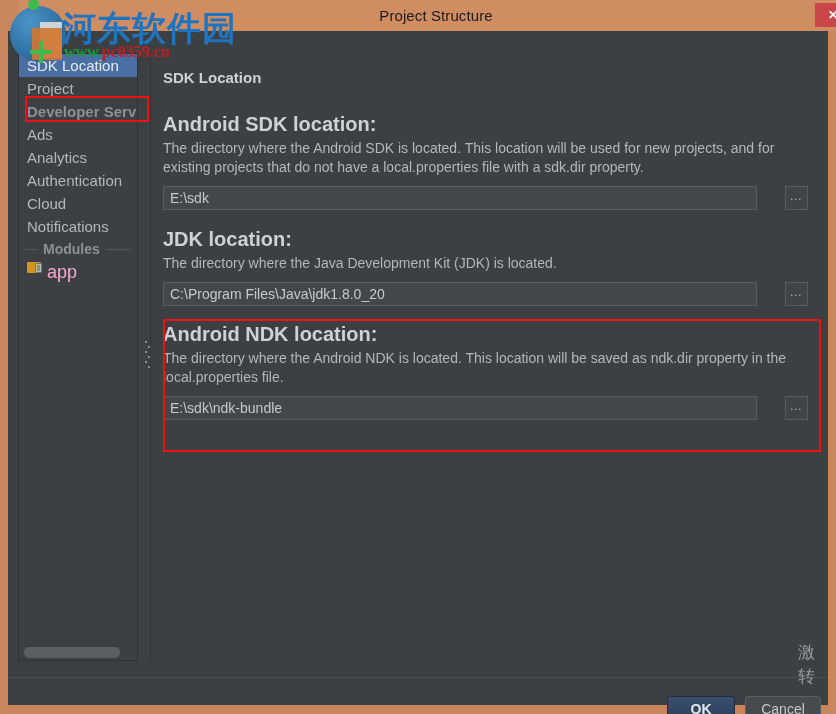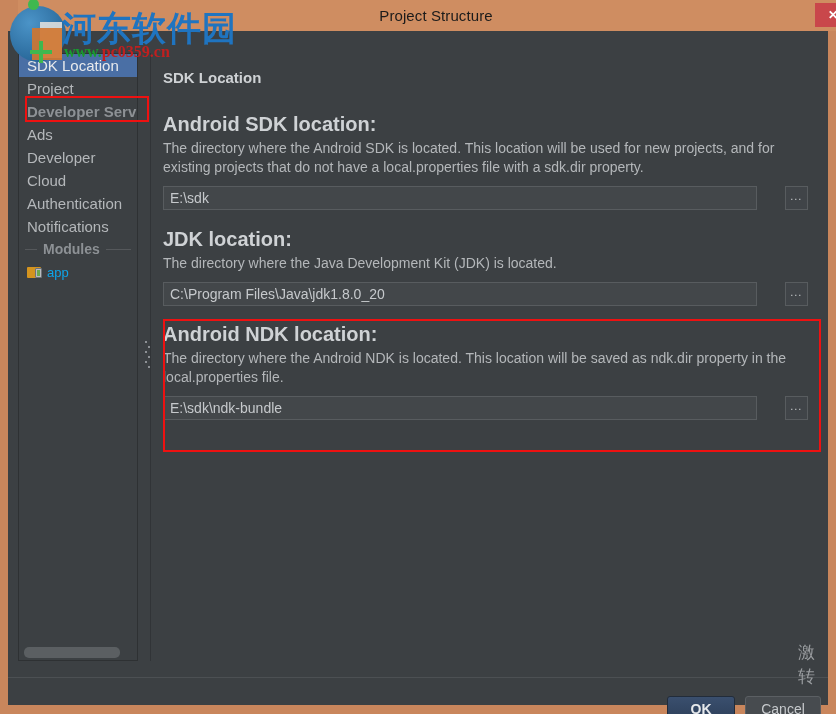--- a/index.html
+++ b/index.html
@@ -119,24 +119,23 @@
     flex: 1 1 auto;
     height: 1px;
     background: #55585b;
   }
   .side-sep .sep-line.left { flex: 0 0 12px; }
   .side-sep .sep-label { padding: 0 6px; }
   .side-module {
     height: 23px;
     line-height: 23px;
     padding-left: 8px;
-    color: #0ea5e9;
-    font-size: 13px;
+    color: #f9a8d4;
+    font-size: 18px;
     display: flex;
-    align-items: center;
     white-space: nowrap;
     cursor: default;
   }
   .module-icon {
     width: 15px;
     height: 13px;
     margin-right: 5px;
     position: relative;
     flex: 0 0 auto;
   }
@@ -445,23 +444,23 @@
     <div id="close-button">✕</div>
   </div>
 
   <div id="dialog-body">
 
     <div id="sidebar">
       <div class="side-item selected">SDK Location</div>
       <div class="side-item">Project</div>
       <div class="side-group">Developer Services</div>
       <div class="side-item">Ads</div>
-      <div class="side-item">Developer</div>
+      <div class="side-item">Analytics</div>
+      <div class="side-item">Authentication</div>
       <div class="side-item">Cloud</div>
-      <div class="side-item">Authentication</div>
       <div class="side-item">Notifications</div>
 
       <div class="side-sep">
         <span class="sep-line left"></span>
         <span class="sep-label">Modules</span>
         <span class="sep-line"></span>
       </div>
 
       <div class="side-module">
         <span class="module-icon">

